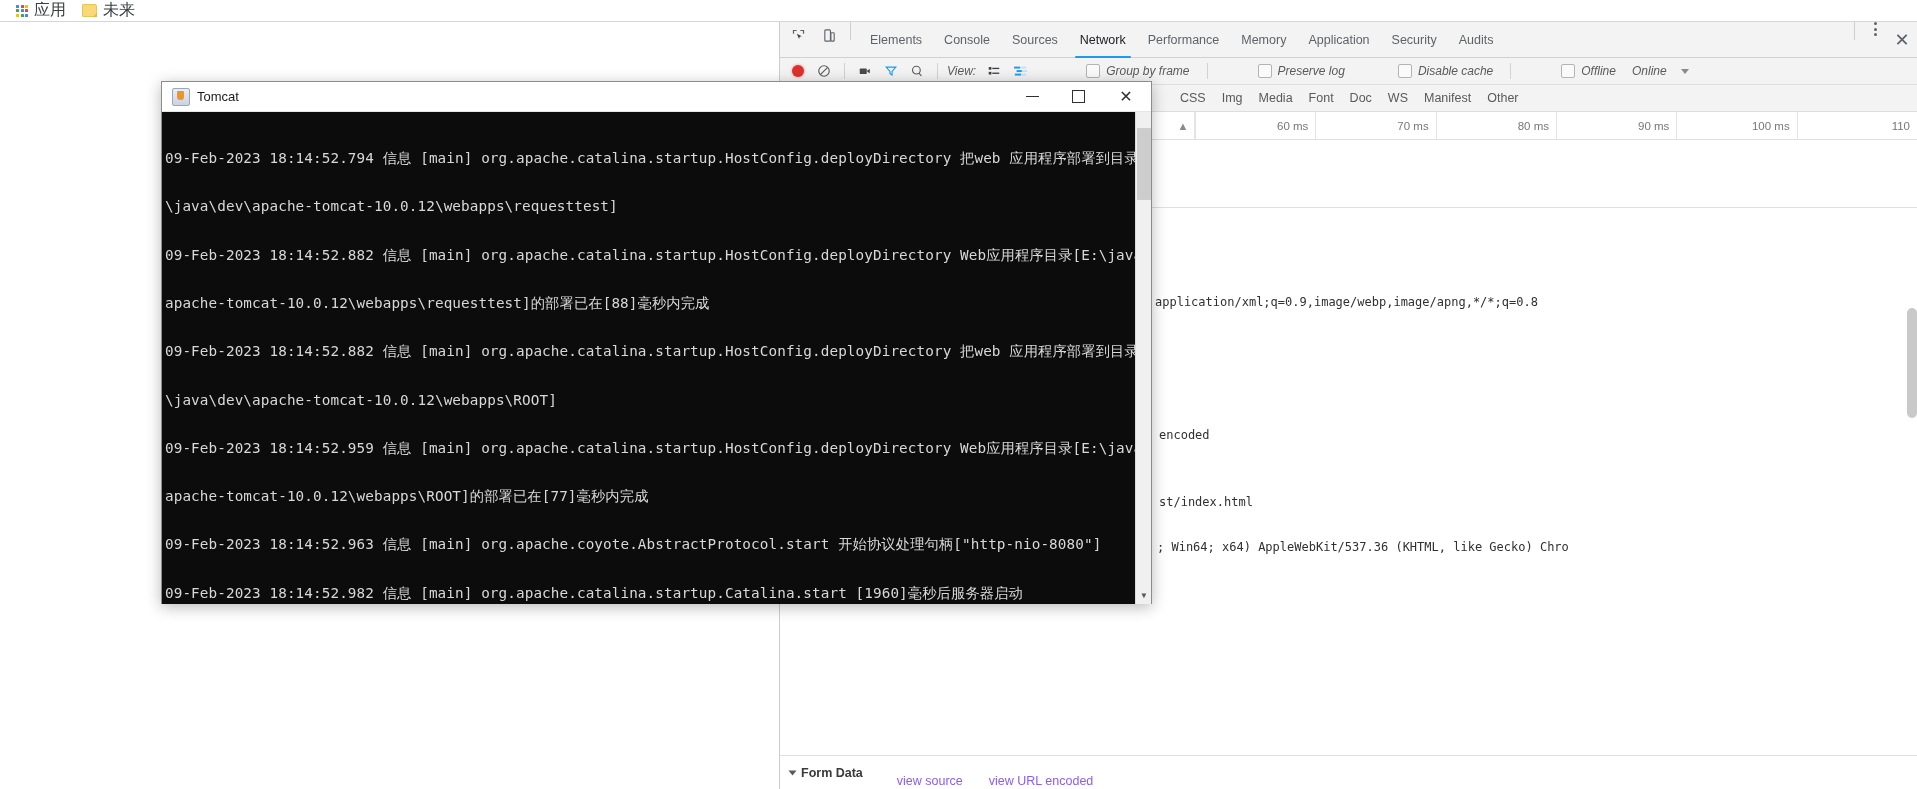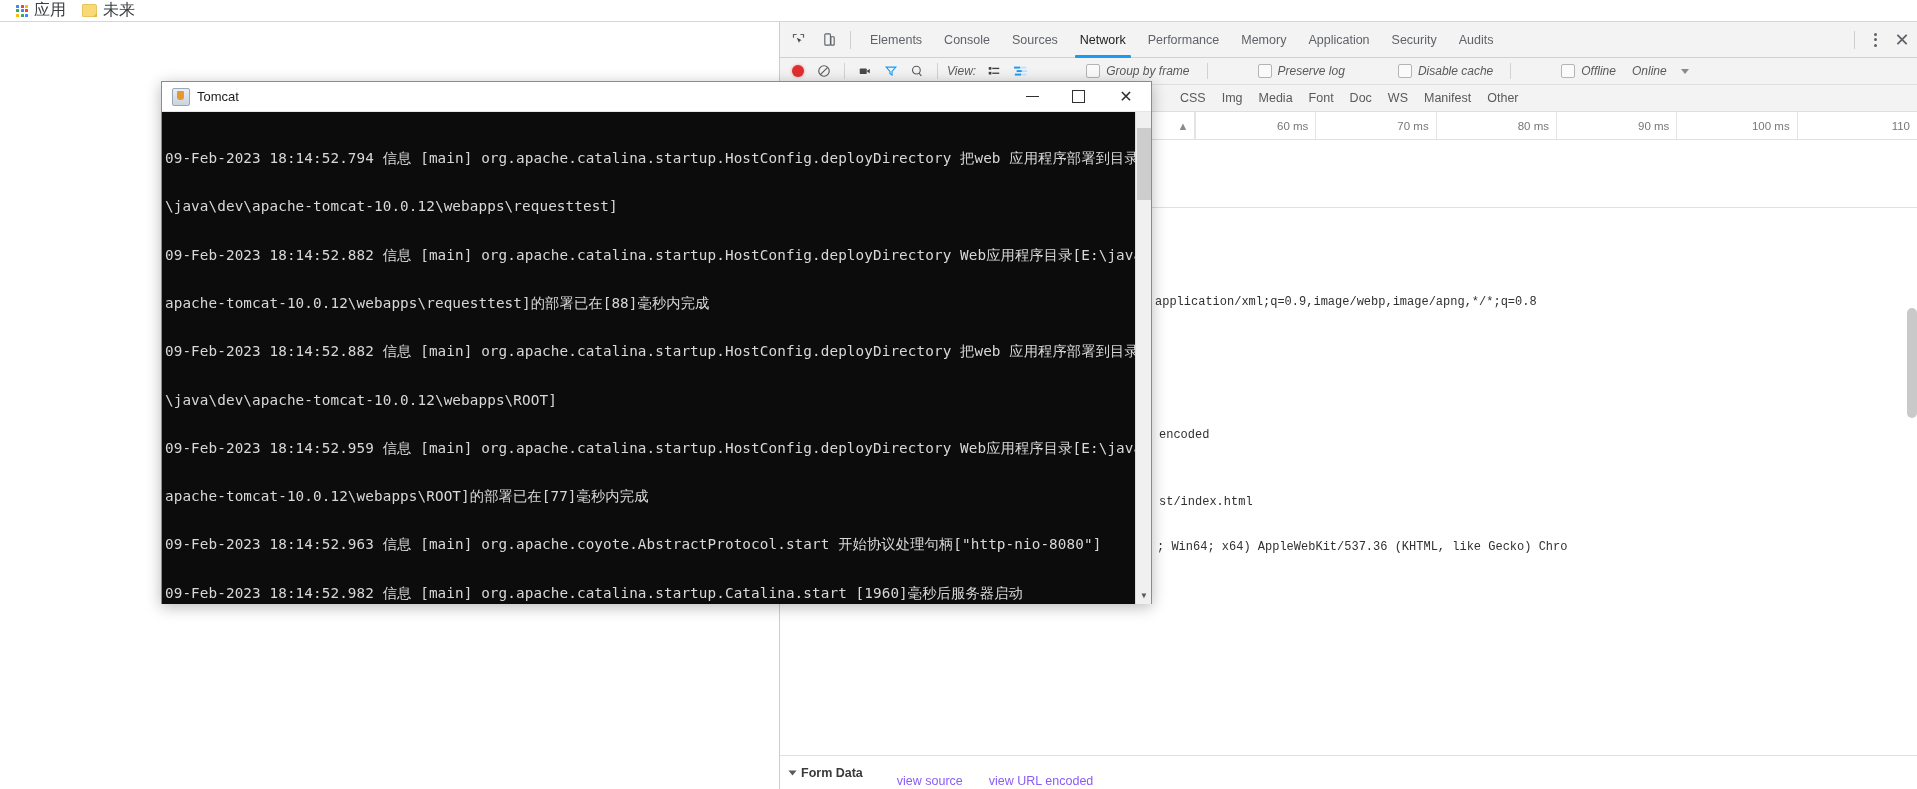--- a/index.html
+++ b/index.html
@@ -30,21 +30,21 @@
   
   #page-area{position:absolute;left:0;top:22px;width:779px;height:767px;background:#ffffff;}
 
   
   #devtools{
     position:absolute;left:779px;top:22px;width:1138px;height:767px;
     background:#ffffff;border-left:1px solid #cdcdcd;box-sizing:border-box;
     font-size:12px;color:#5a5a5a;
   }
   #dt-tabbar{
-    height:36px;display:flex;align-items:center;
+    height:36px;display:flex;align-items:flex-start;
     border-bottom:1px solid #d0d0d0;background:#f3f3f3;box-sizing:border-box;
   }
   .dt-iconbtn{width:26px;height:26px;display:flex;align-items:center;justify-content:center;
     margin-left:5px;border-radius:2px;}
   .dt-vsep{width:1px;height:18px;background:#cfcfcf;margin:0 8px;}
   .dt-tab{
     position:relative;height:36px;line-height:36px;padding:0 11px;
     font-size:12.5px;color:#5f6368;white-space:nowrap;cursor:default;
     font-family:"Liberation Sans",sans-serif;
   }
@@ -92,21 +92,21 @@
   .rtick{flex:1;border-left:1px solid #e4e4e4;display:flex;align-items:center;
     justify-content:flex-end;padding-right:7px;box-sizing:border-box;}
   .rtick:first-of-type{border-left:none;}
 
   
   #dt-body{position:relative;height:calc(767px - 36px - 27px - 27px - 28px);background:#fff;
     box-sizing:border-box;}
   #dt-reqlist{height:68px;border-bottom:1px solid #e0e0e0;box-sizing:border-box;}
   #dt-detail{position:relative;height:calc(100% - 68px - 34px);overflow:hidden;
     font-family:"DejaVu Sans Mono","Liberation Mono",monospace;font-size:12px;color:#303030;}
-  .hdr-line{position:absolute;white-space:nowrap;font-family:Liberation Mono, monospace;}
+  .hdr-line{position:absolute;white-space:nowrap;}
   #detail-scroll{position:absolute;right:0;top:100px;width:10px;height:110px;
     background:#c9c9c9;border-radius:5px;}
   #dt-formdata{
     position:absolute;left:0;bottom:0;width:100%;height:34px;
     border-top:1px solid #e0e0e0;display:flex;align-items:center;
     font-size:12.5px;color:#3a3a3a;box-sizing:border-box;padding-left:10px;background:#fff;
   }
   .tri{display:inline-block;border-left:5px solid #5a5a5a;border-top:4px solid transparent;
     border-bottom:4px solid transparent;margin-right:6px;transform:rotate(90deg);}
   .fd-title{font-weight:bold;margin-right:34px;}

